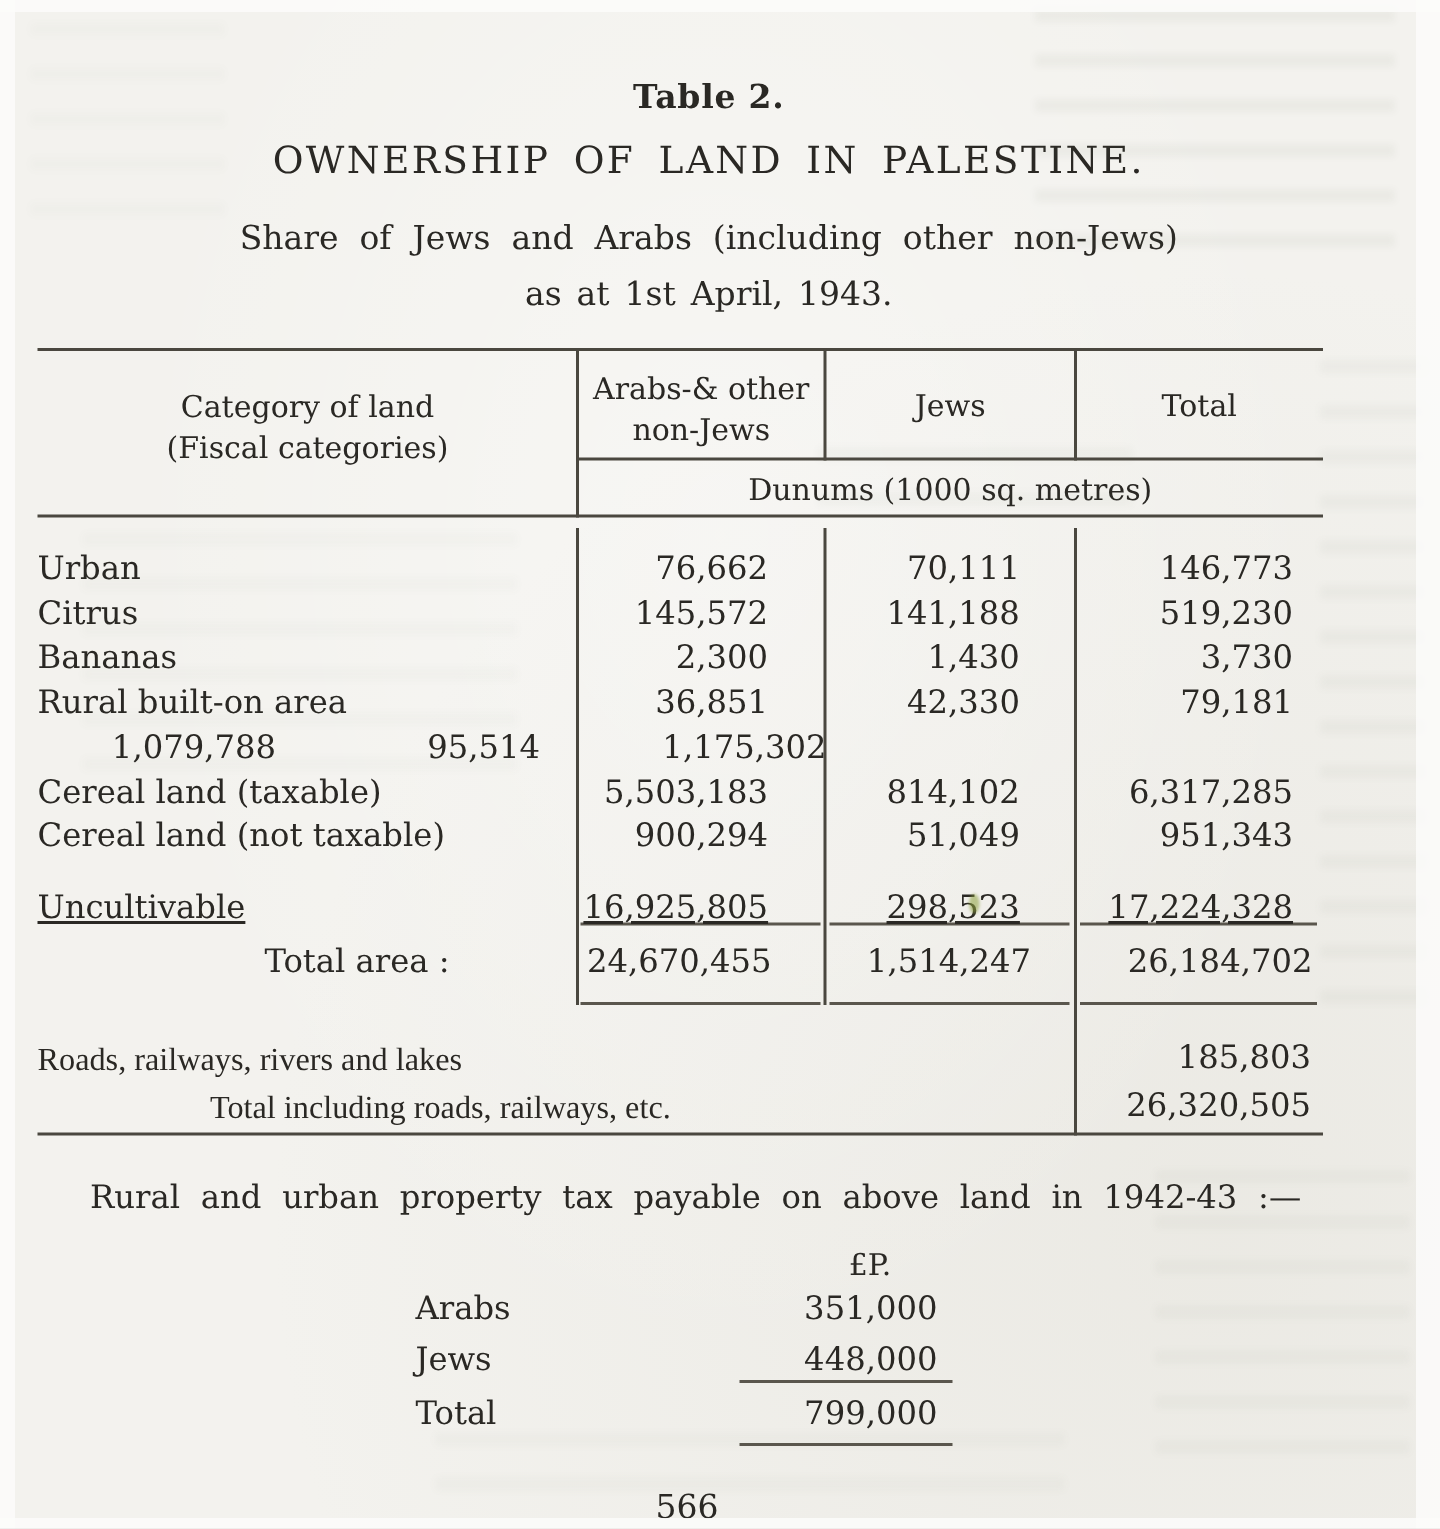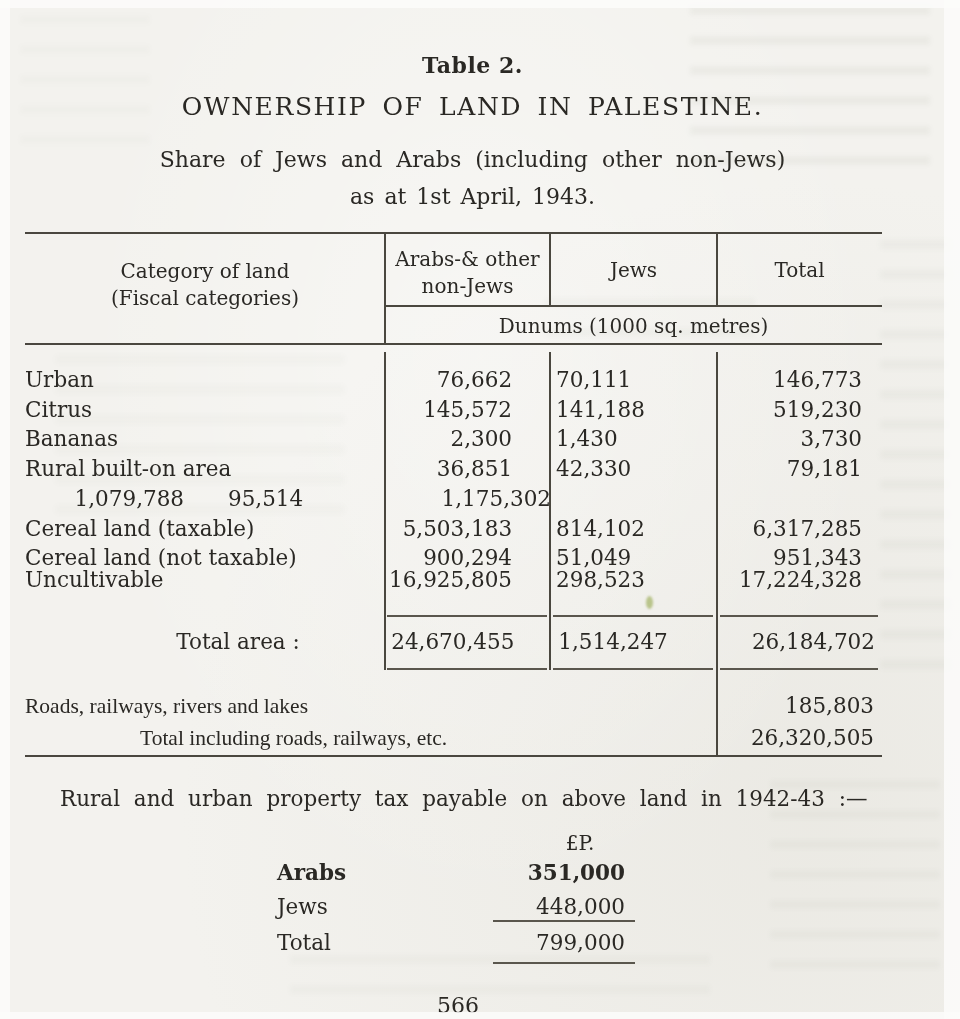--- a/index.html
+++ b/index.html
@@ -29,21 +29,21 @@
   
   .h-cat{left:25px;top:258px;width:360px;font-size:20px;line-height:27px;text-align:center;}
   .h-arabs{left:385px;top:246px;width:165px;font-size:20px;line-height:27px;text-align:center;}
   .h-jews{left:550px;top:258px;width:167px;font-size:20px;text-align:center;}
   .h-total{left:717px;top:258px;width:165px;font-size:20px;text-align:center;}
   .h-units{left:385px;top:314px;width:497px;font-size:20px;text-align:center;}
   
   .trow{position:absolute;left:25px;width:857px;display:flex;font-size:21.5px;line-height:28px;}
   .c-cat{width:360px;box-sizing:border-box;}
   .c-a{width:187px;text-align:right;padding-right:28px;box-sizing:border-box;}
-  .c-j{width:194px;text-align:left;padding-right:46px;box-sizing:border-box;padding-left:16px;}
+  .c-j{width:194px;text-align:right;padding-right:46px;box-sizing:border-box;padding-left:16px;}
   .c-t{width:165px;text-align:right;padding-right:20px;box-sizing:border-box;}
   .total-row .c-cat{text-align:right;padding-right:66px;}
   .total-row .c-t{padding-right:7px;}
   .roads .c-t{padding-right:8px;}
   .roads .c-label{flex:1;box-sizing:border-box;font-family:Liberation Serif, serif;}
   .indent{padding-left:115px;}
   
   .tax-heading{left:60px;top:786px;width:850px;font-size:21.5px;word-spacing:7px;}
   .currency{left:490px;top:831px;width:180px;font-size:20px;text-align:center;}
   .taxrow{position:absolute;left:277px;width:348px;display:flex;justify-content:space-between;font-size:21.5px;}
@@ -129,21 +129,21 @@
     <div class="c-a">5,503,183</div>
     <div class="c-j">814,102</div>
     <div class="c-t">6,317,285</div>
   </div>
   <div class="trow" style="top:544px;">
     <div class="c-cat">Cereal land (not taxable)</div>
     <div class="c-a">900,294</div>
     <div class="c-j">51,049</div>
     <div class="c-t">951,343</div>
   </div>
-  <div class="trow" style="top:566px;">
+  <div class="trow" style="top:592px;text-decoration:underline;">
     <div class="c-cat">Uncultivable</div>
     <div class="c-a">16,925,805</div>
     <div class="c-j">298,523</div>
     <div class="c-t">17,224,328</div>
   </div>
 
   <div class="trow total-row" style="top:628px;">
     <div class="c-cat">Total area :</div>
     <div class="c-a">24,670,455</div>
     <div class="c-j" style="padding-right:40px;">1,514,247</div>
@@ -155,21 +155,21 @@
     <div class="c-t">185,803</div>
   </div>
   <div class="trow roads" style="top:724px;">
     <div class="c-label indent">Total including roads, railways, etc.</div>
     <div class="c-t">26,320,505</div>
   </div>
 
   <div class="abs tax-heading">Rural and urban property tax payable on above land in 1942-43 :—</div>
   <div class="abs currency">£P.</div>
 
-  <div class="taxrow" style="top:860px;font-weight:bold;">
+  <div class="taxrow" style="top:860px;">
     <span>Arabs</span>
     <span>351,000</span>
   </div>
   <div class="taxrow" style="top:894px;">
     <span>Jews</span>
     <span>448,000</span>
   </div>
   <div class="hline thin" style="left:493px;top:920px;width:142px;"></div>
   <div class="taxrow" style="top:930px;">
     <span>Total</span>

